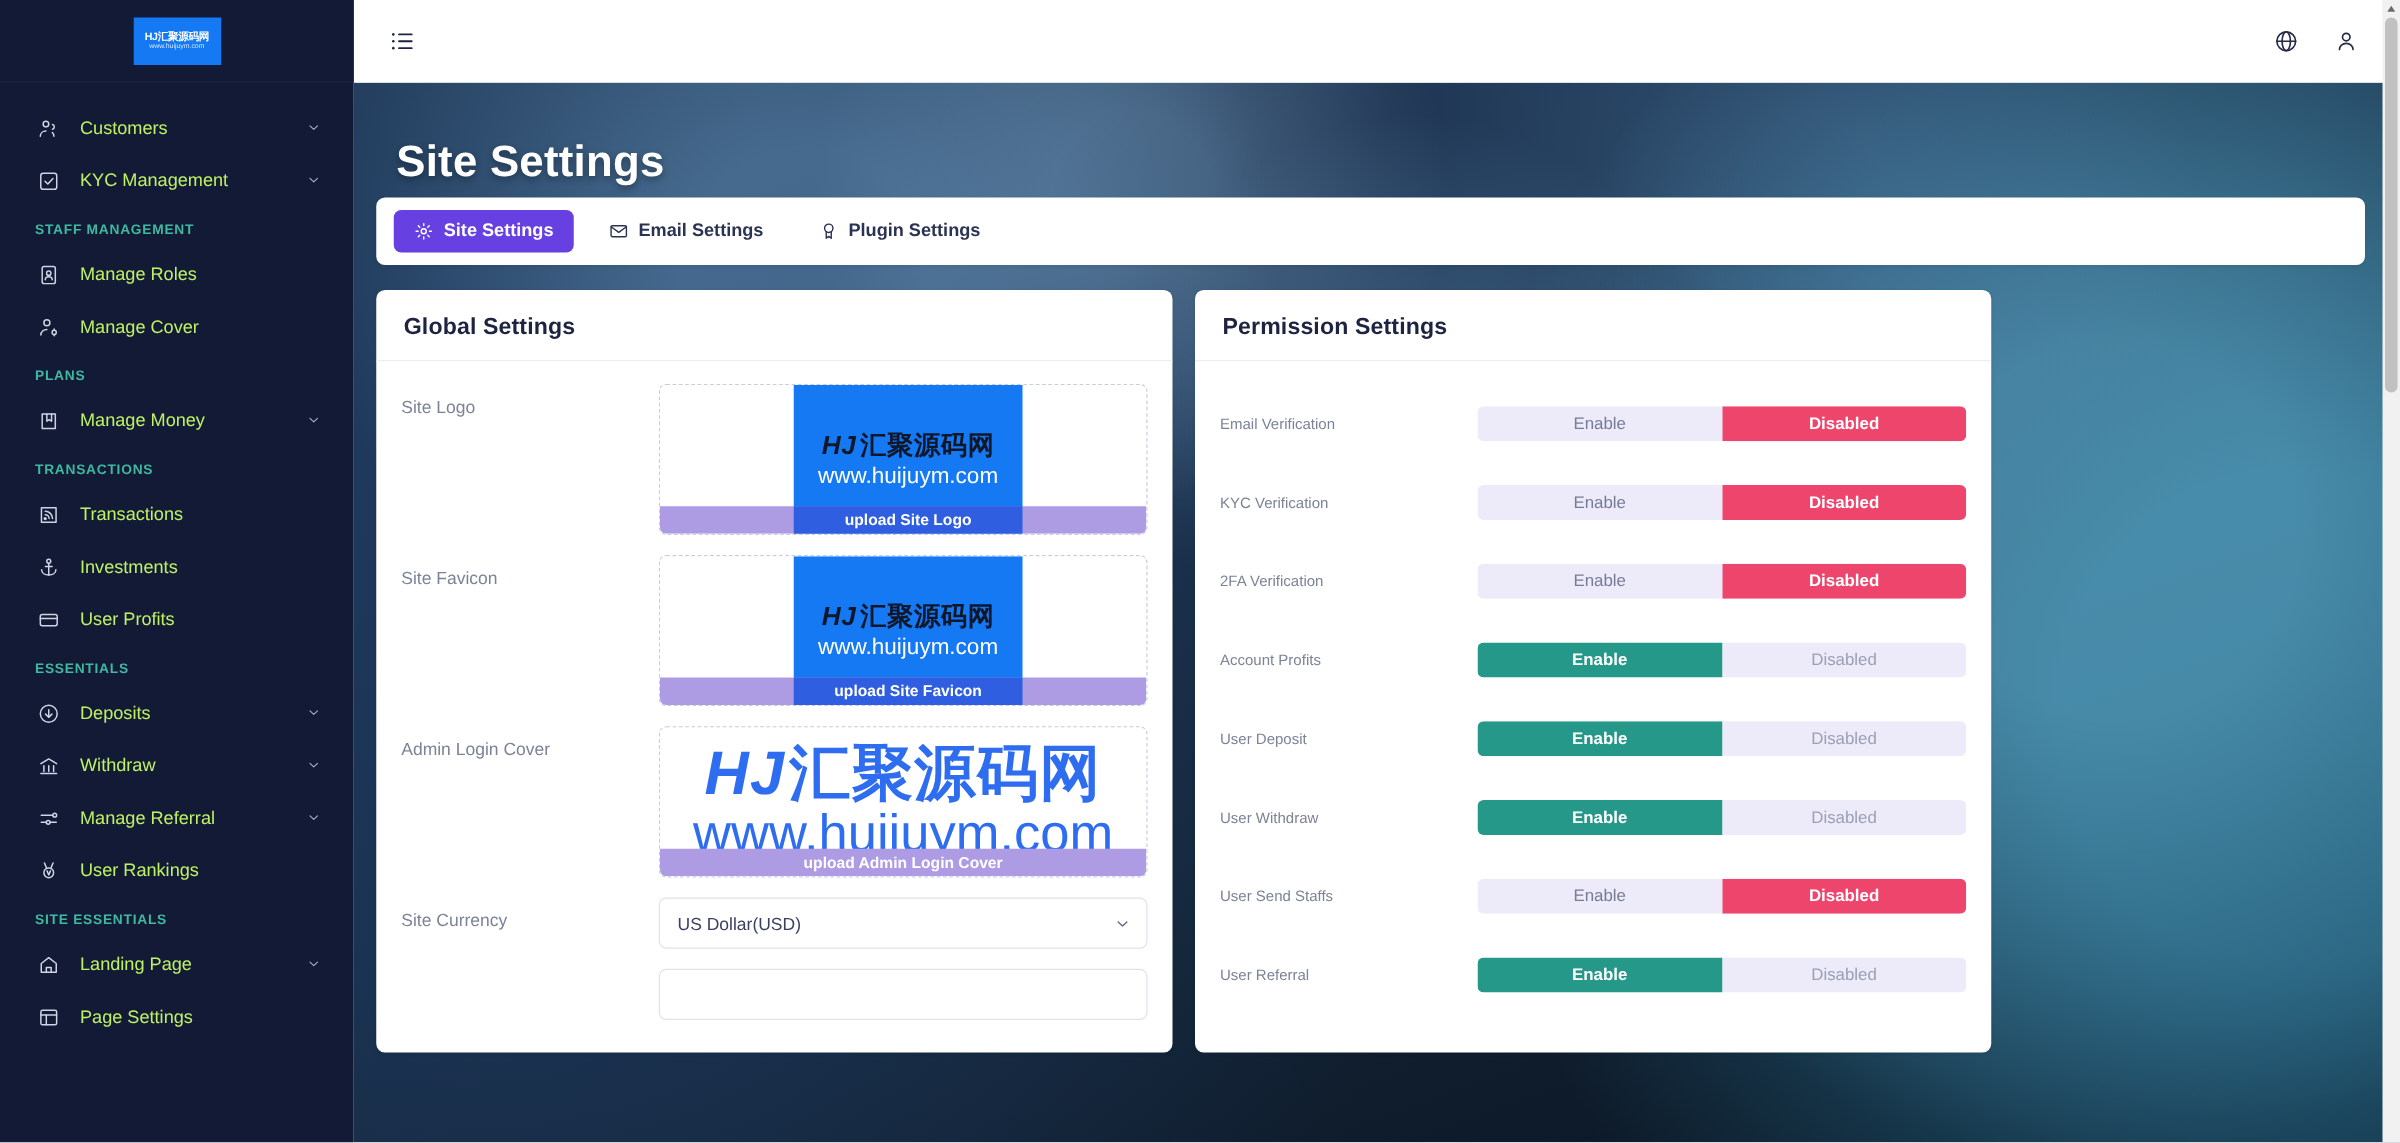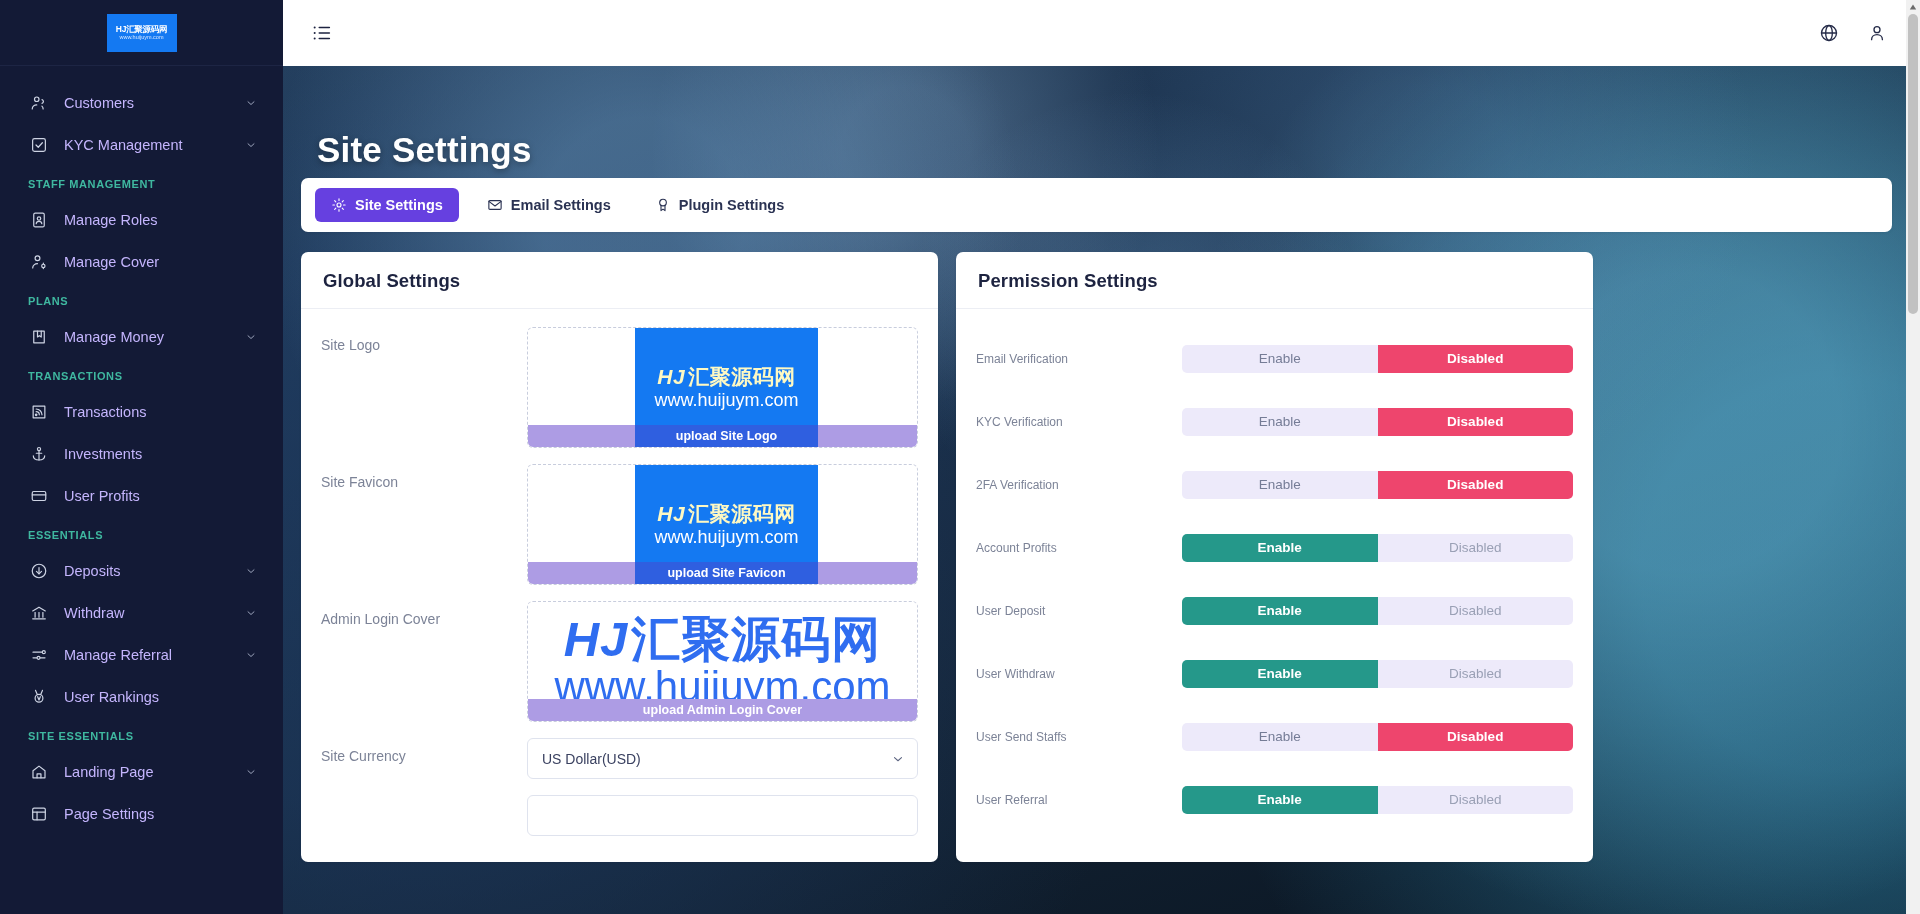--- a/index.html
+++ b/index.html
@@ -45,21 +45,21 @@
     font-size: 11px;
     font-weight: bold;
     letter-spacing: 0.6px;
     padding: 12px 0 9px 28px;
     text-transform: uppercase;
   }
   .nav-item {
     display: flex; align-items: center;
     height: 42px;
     padding: 0 24px 0 28px;
-    color: #c4b5fd;
+    color: #bef264;
     font-size: 14.5px;
     cursor: pointer;
     position: relative;
   }
   .nav-ico {
     width: 22px; height: 22px; margin-right: 14px;
     display: flex; align-items: center; justify-content: center;
     flex-shrink: 0;
   }
   .nav-ico svg { width: 18px; height: 18px; stroke: #ced4e4; fill: none;
@@ -110,21 +110,21 @@
   .hero-title {
     position: absolute; top: 8px; left: 16px;
     color: #ffffff;
     font-size: 35px; font-weight: bold;
     letter-spacing: 0.2px;
     text-shadow: 0 2px 6px rgba(0,0,0,0.35);
   }
 
   .content {
     position: absolute; top: 66px; left: 0; right: 0; bottom: 0;
-    padding: 56px 28px 0 18px;
+    padding: 36px 28px 0 18px;
     overflow: hidden;
   }
 
   
   .tabs-card {
     background: #ffffff;
     border-radius: 7px;
     margin-top: 12px;
     height: 54px;
     display: flex; align-items: center;
@@ -191,21 +191,21 @@
   .upload-img {
     position: absolute; top: 0; bottom: 0;
     display: flex; flex-direction: column;
     align-items: center; justify-content: center;
     background: #1479f2;
     overflow: hidden;
   }
   .upload-img.small { left: 107px; width: 183px; }
   .upload-img.wide { left: 0; right: 0; background: #ffffff; }
   .brand-cn {
-    color: #fef9c3; font-weight: bold; white-space: nowrap;
+    color: #0f172a; font-weight: bold; white-space: nowrap;
     letter-spacing: 0.5px; line-height: 1;
   }
   .brand-url {
     color: #ffffff; white-space: nowrap; line-height: 1; margin-top: 4px;
   }
   .small .brand-cn { font-size: 21px; }
   .small .brand-url { font-size: 18px; }
   .wide .brand-cn { font-size: 49px; color: #2f6df0; letter-spacing: 1px; }
   .wide .brand-url { font-size: 42px; color: #2f6df0; margin-top: 2px; }
   .brand-hj { font-style: italic; font-weight: bold; margin-right: 3px; }

